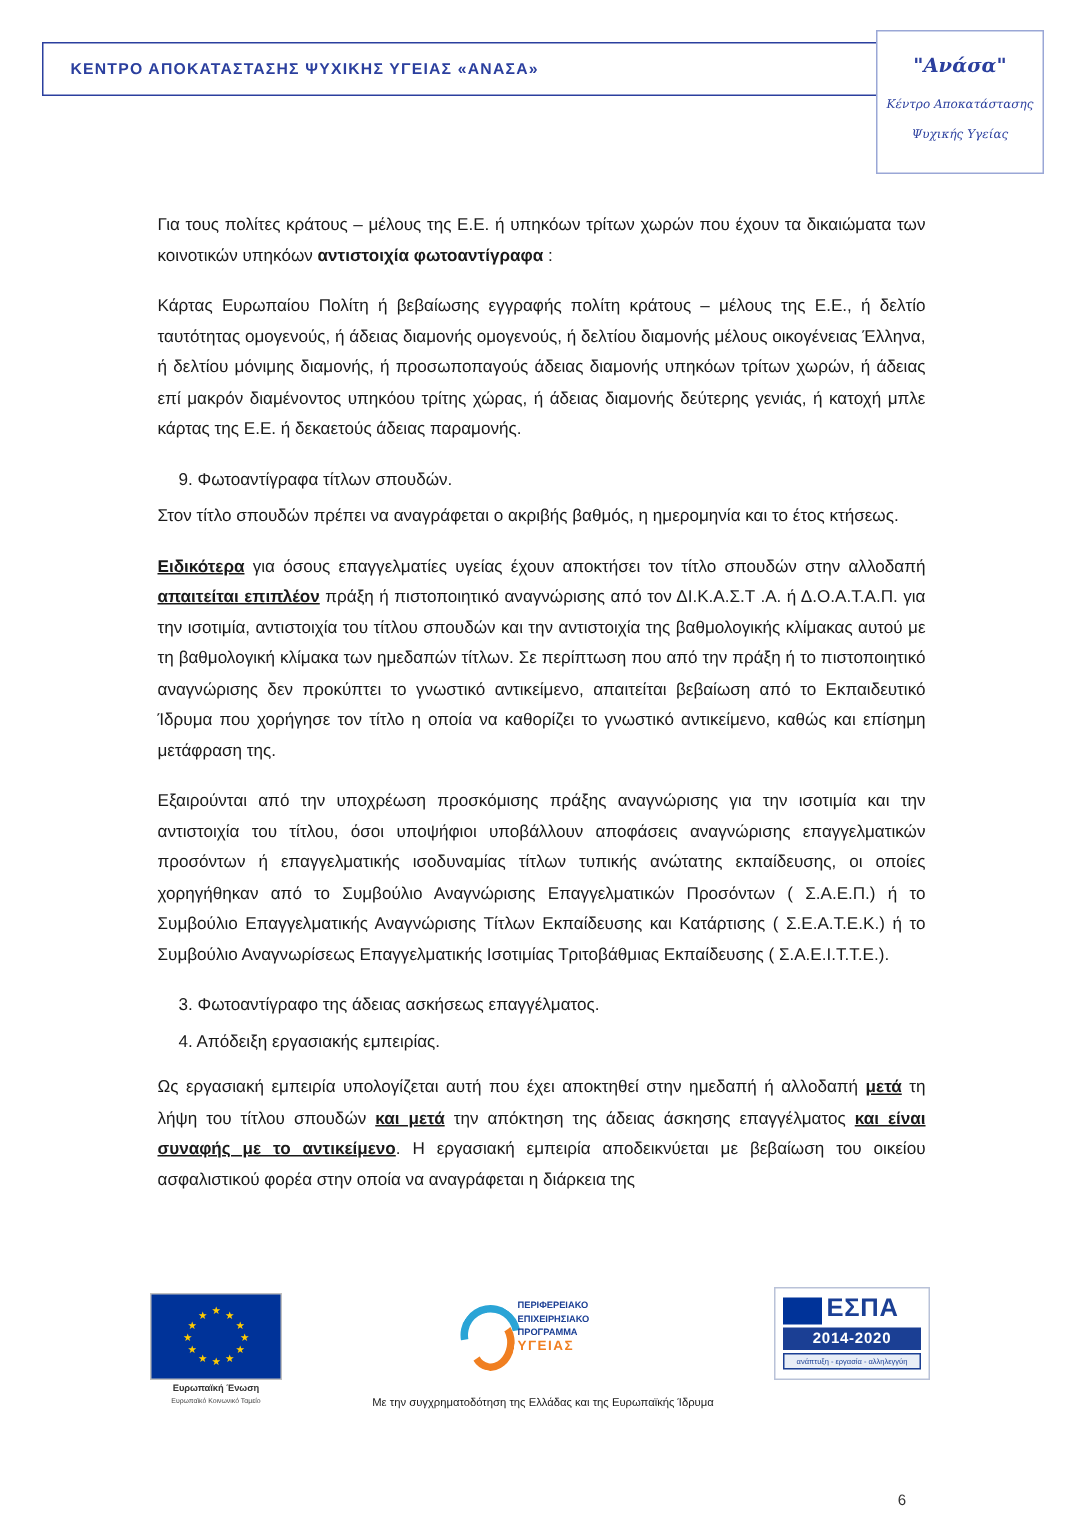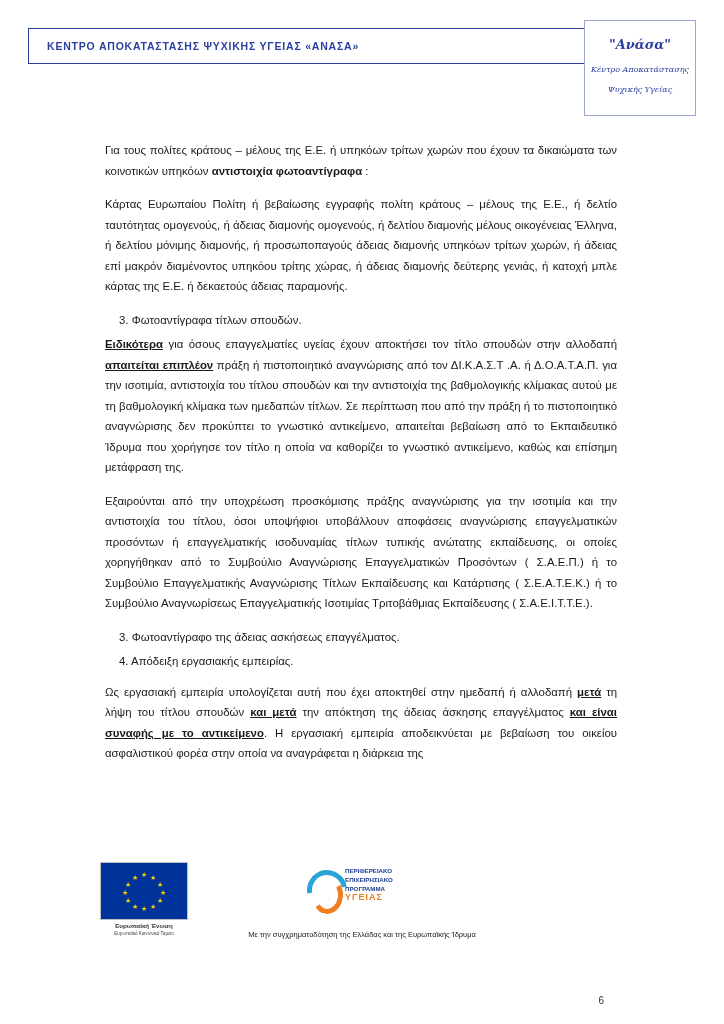--- a/index.html
+++ b/index.html
@@ -279,21 +279,22 @@
     <div class="logo-line l2">Κέντρο Αποκατάστασης</div>
     <div class="logo-line l3">Ψυχικής Υγείας</div>
   </div>
 
   <div class="content">
 
     <p><span>Για τους πολίτες κράτους – μέλους της Ε.Ε. ή υπηκόων τρίτων χωρών που έχουν τα δικαιώματα των κοινοτικών υπηκόων </span><b>αντιστοιχία φωτοαντίγραφα</b><span> :</span></p>
 
     <p>Κάρτας Ευρωπαίου Πολίτη ή βεβαίωσης εγγραφής πολίτη κράτους – μέλους της Ε.Ε., ή δελτίο ταυτότητας ομογενούς, ή άδειας διαμονής ομογενούς, ή δελτίου διαμονής μέλους οικογένειας Έλληνα, ή δελτίου μόνιμης διαμονής, ή προσωποπαγούς άδειας διαμονής υπηκόων τρίτων χωρών, ή άδειας επί μακρόν διαμένοντος υπηκόου τρίτης χώρας, ή άδειας διαμονής δεύτερης γενιάς, ή κατοχή μπλε κάρτας της Ε.Ε. ή δεκαετούς άδειας παραμονής.</p>
 
-    <p class="list-item">3.  Φωτοαντίγραφα τίτλων σπουδών.</p>
+    <p class="list-item">9.  Φωτοαντίγραφα τίτλων σπουδών.</p>
+    <p>Στον τίτλο σπουδών πρέπει να αναγράφεται ο ακριβής βαθμός, η ημερομηνία και το έτος κτήσεως.</p>
 
     <p><span class="bu">Ειδικότερα</span><span> για όσους επαγγελματίες υγείας έχουν αποκτήσει τον τίτλο σπουδών στην αλλοδαπή </span><span class="bu">απαιτείται επιπλέον</span><span> πράξη ή πιστοποιητικό αναγνώρισης από τον ΔΙ.Κ.Α.Σ.Τ .Α. ή Δ.Ο.Α.Τ.Α.Π. για την ισοτιμία, αντιστοιχία του τίτλου σπουδών και την αντιστοιχία της βαθμολογικής κλίμακας αυτού με τη βαθμολογική κλίμακα των ημεδαπών τίτλων. Σε περίπτωση που από την πράξη ή το πιστοποιητικό αναγνώρισης δεν προκύπτει το γνωστικό αντικείμενο, απαιτείται βεβαίωση από το Εκπαιδευτικό Ίδρυμα που χορήγησε τον τίτλο η οποία να καθορίζει το γνωστικό αντικείμενο, καθώς και επίσημη μετάφραση της.</span></p>
 
     <p>Εξαιρούνται από την υποχρέωση προσκόμισης πράξης αναγνώρισης για την ισοτιμία και την αντιστοιχία του τίτλου, όσοι υποψήφιοι υποβάλλουν αποφάσεις αναγνώρισης επαγγελματικών προσόντων ή επαγγελματικής ισοδυναμίας τίτλων τυπικής ανώτατης εκπαίδευσης, οι οποίες χορηγήθηκαν από το Συμβούλιο Αναγνώρισης Επαγγελματικών Προσόντων ( Σ.Α.Ε.Π.) ή το Συμβούλιο Επαγγελματικής Αναγνώρισης Τίτλων Εκπαίδευσης και Κατάρτισης ( Σ.Ε.Α.Τ.Ε.Κ.) ή το Συμβούλιο Αναγνωρίσεως Επαγγελματικής Ισοτιμίας Τριτοβάθμιας Εκπαίδευσης ( Σ.Α.Ε.Ι.Τ.Τ.Ε.).</p>
 
     <p class="list-item">3. Φωτοαντίγραφο της άδειας ασκήσεως επαγγέλματος.</p>
     <p class="list-item2">4. Απόδειξη εργασιακής εμπειρίας.</p>
 
     <p><span>Ως εργασιακή εμπειρία υπολογίζεται αυτή που έχει αποκτηθεί στην ημεδαπή ή αλλοδαπή </span><span class="bu">μετά</span><span> τη λήψη του τίτλου σπουδών </span><span class="bu">και  μετά</span><span> την απόκτηση της άδειας άσκησης επαγγέλματος </span><span class="bu">και είναι συναφής με το αντικείμενο</span><span>. Η εργασιακή εμπειρία αποδεικνύεται με βεβαίωση του οικείου ασφαλιστικού φορέα στην οποία να αναγράφεται η διάρκεια της</span></p>
 
@@ -326,18 +327,24 @@
         <div class="arc2"></div>
       </div>
       <div class="pep-text">
         <div>ΠΕΡΙΦΕΡΕΙΑΚΟ</div>
         <div>ΕΠΙΧΕΙΡΗΣΙΑΚΟ</div>
         <div>ΠΡΟΓΡΑΜΜΑ</div>
         <div class="attiki">ΥΓΕΙΑΣ</div>
       </div>
     </div>
 
+    <div class="espa-logo">
+      <div class="espa-flag"></div>
+      <div class="espa-word">ΕΣΠΑ</div>
+      <div class="espa-years">2014-2020</div>
+      <div class="espa-sub">ανάπτυξη - εργασία - αλληλεγγύη</div>
+    </div>
 
     <div class="footer-caption">Με την συγχρηματοδότηση της Ελλάδας και της Ευρωπαϊκής Ίδρυμα</div>
   </div>
 
   <div class="page-number">6</div>
 </div>
 
 </body></html>

